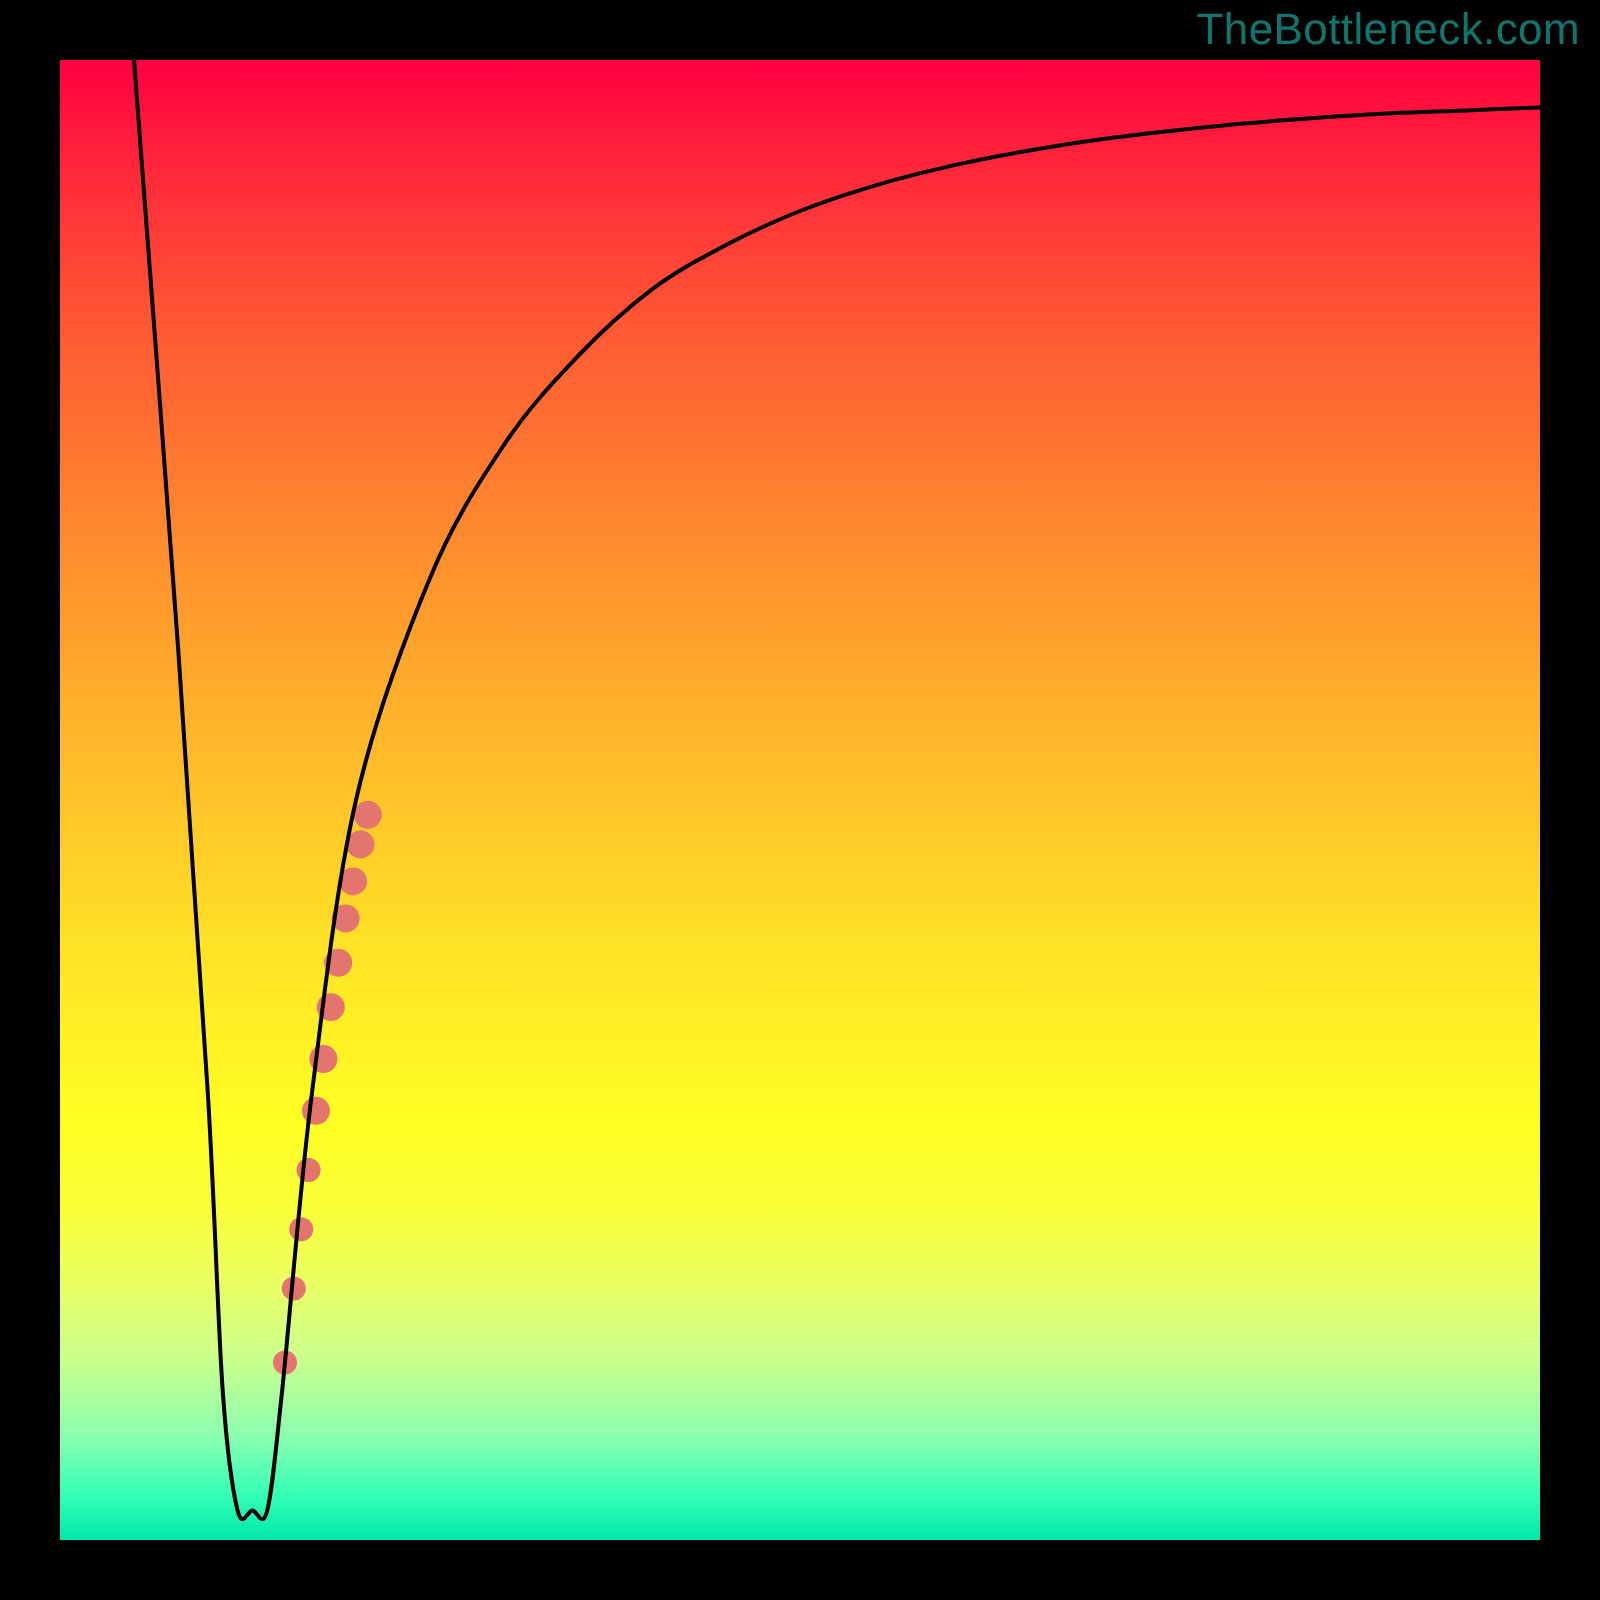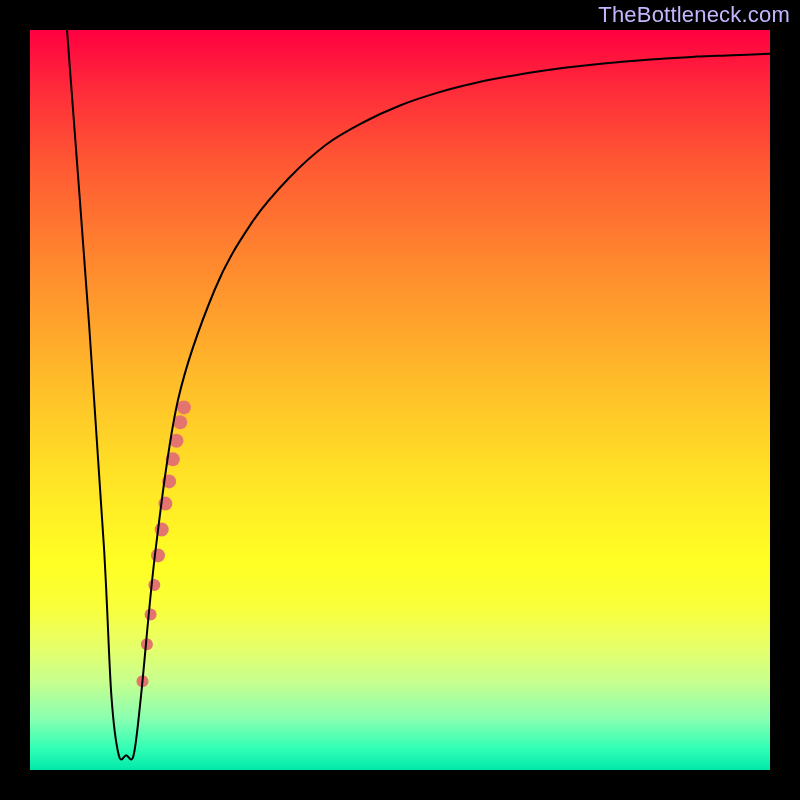--- a/index.html
+++ b/index.html
@@ -43,21 +43,21 @@
       #c8ff8e 88%,
       #8affb0 93%,
       #33ffb6 97%,
       #00e8aa 100%
     );
   }
   .watermark {
     position: absolute;
     top: 2px;
     right: 10px;
-    color: #c4b5fd;
+    color: #0f766e;
     font-size: 22px;
     letter-spacing: 0.2px;
     user-select: none;
   }
   svg.curve {
     position: absolute;
     inset: 0;
   }
 </style>
 </head>

